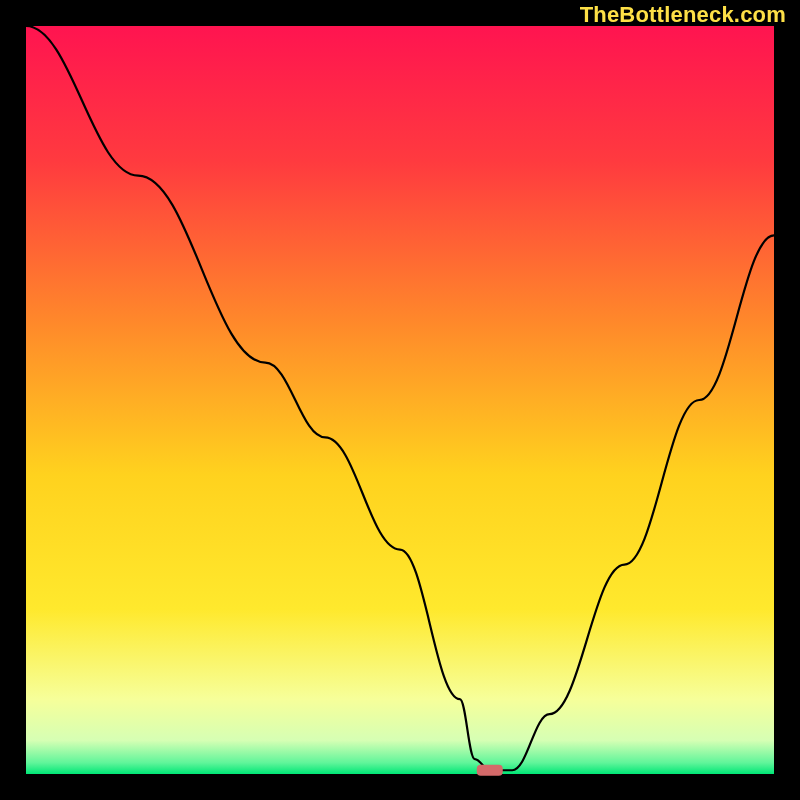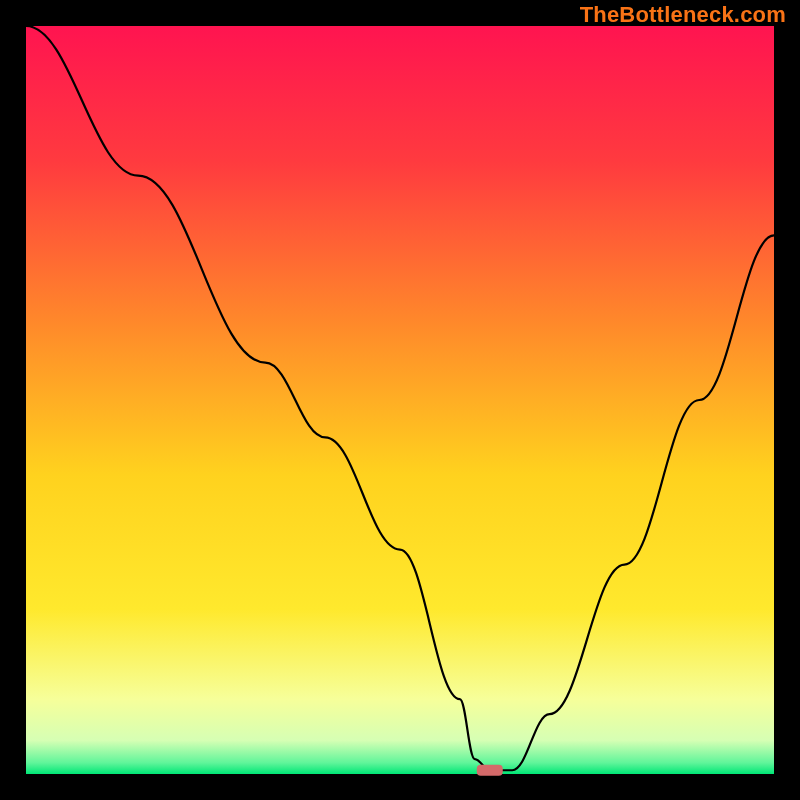--- a/index.html
+++ b/index.html
@@ -16,21 +16,21 @@
     height: 800px;
     background: #000;
   }
   .watermark {
     position: absolute;
     top: 2px;
     right: 14px;
     font-family: Arial, Helvetica, sans-serif;
     font-size: 22px;
     font-weight: 600;
-    color: #f97316;
+    color: #fde047;
     letter-spacing: 0.2px;
     z-index: 5;
     margin-left: 46px;
   }
   svg {
     position: absolute;
     left: 0;
     top: 0;
   }
 </style>

